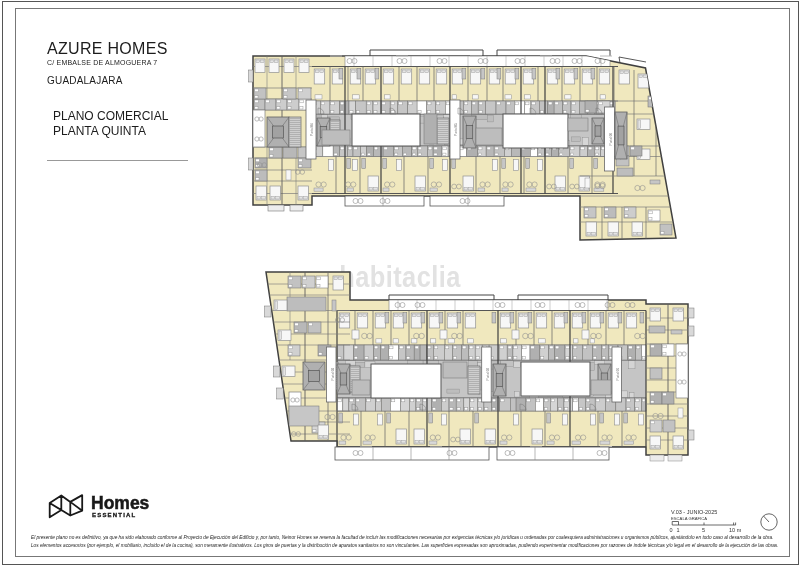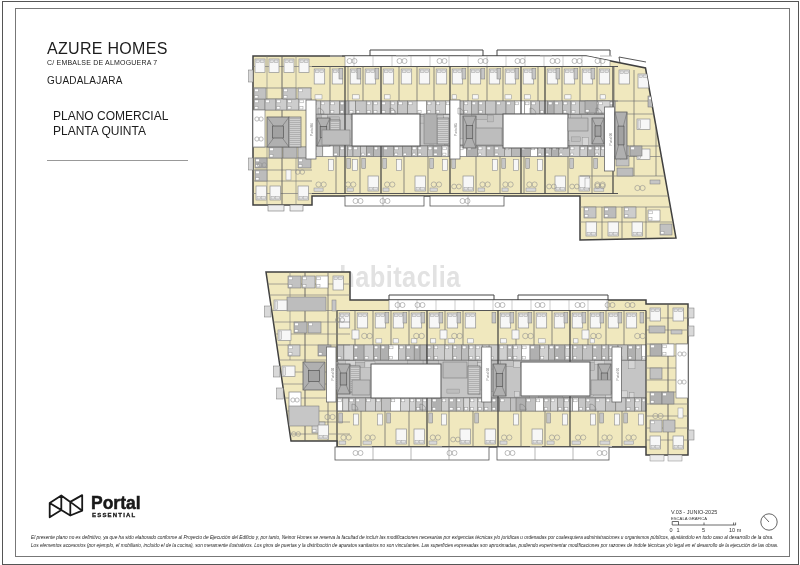--- a/index.html
+++ b/index.html
@@ -1679,21 +1679,21 @@
 
 <path d="M389,300 L389,295 L494,295 L494,300" fill="none" stroke="#444" stroke-width="1.0"></path>
 
 <path d="M518,300 L518,295 L608,295 L608,300" fill="none" stroke="#444" stroke-width="1.0"></path>
 </svg>
 
 <svg class="abs" style="left:46px;top:490px;" width="44" height="32" viewBox="0 0 44 32">
 <path d="M3.7 13 L15.3 5.4 L24.3 11.9 L36.2 5.1 L36.2 20.7 L24.3 25.5 L15.3 20.1 L3.7 27.2 Z M15.3 5.4 L15.3 20.1 M24.3 11.9 L24.3 25.5 M3.7 13 L15.3 20.1 M24.3 11.9 L36.2 20.7" fill="none" stroke="#191919" stroke-width="1.8" stroke-linejoin="round"></path>
 </svg>
 
-<div class="abs" style="left:91px;top:493px;font-size:17.5px;font-weight:bold;color:#191919;letter-spacing:0px;-webkit-text-stroke:0.5px #191919;">Portal</div>
+<div class="abs" style="left:91px;top:493px;font-size:17.5px;font-weight:bold;color:#191919;letter-spacing:0px;-webkit-text-stroke:0.5px #191919;">Homes</div>
 
 <div class="abs" style="left:92px;top:511.5px;font-size:6px;font-weight:bold;color:#191919;letter-spacing:1.2px;-webkit-text-stroke:0.3px #191919;">ESSENTIAL</div>
 
 <div class="abs" style="left:671px;top:508.5px;font-size:5.5px;color:#333;">V.03 - JUNIO-2025</div>
 
 <div class="abs" style="left:671px;top:515.5px;font-size:4.2px;color:#333;">ESCALA GRÁFICA</div>
 
 <svg class="abs" style="left:668px;top:518px;" width="80" height="14" viewBox="0 0 80 14">
 <path d="M4.2 7 L67.6 7" stroke="#444" stroke-width="0.8" fill="none"></path>
 <path d="M4.2 3.5 L4.2 7 M10.5 3.5 L10.5 7 M4.2 3.5 L10.5 3.5 M36 4.5 L36 7 M65.6 4.5 L65.6 7 M67.6 4.5 L67.6 7" stroke="#444" stroke-width="0.8" fill="none"></path>

